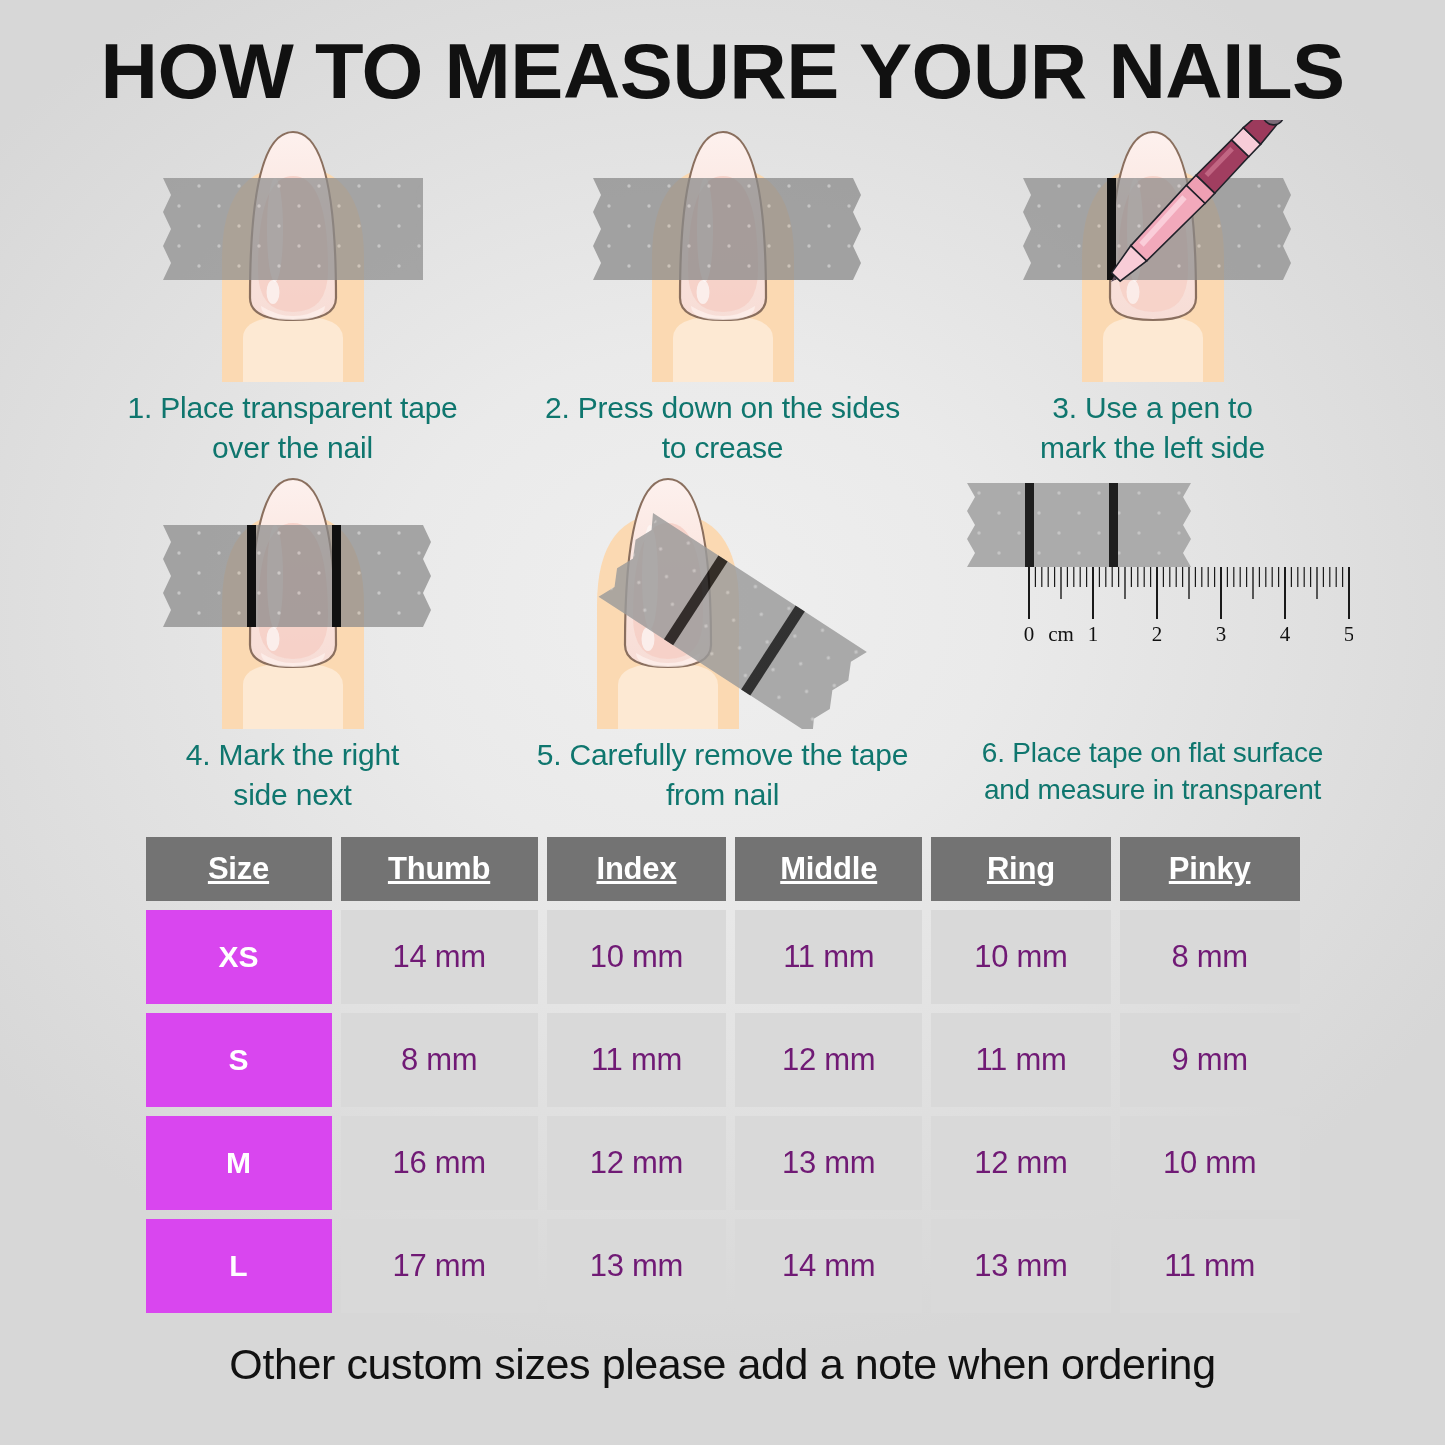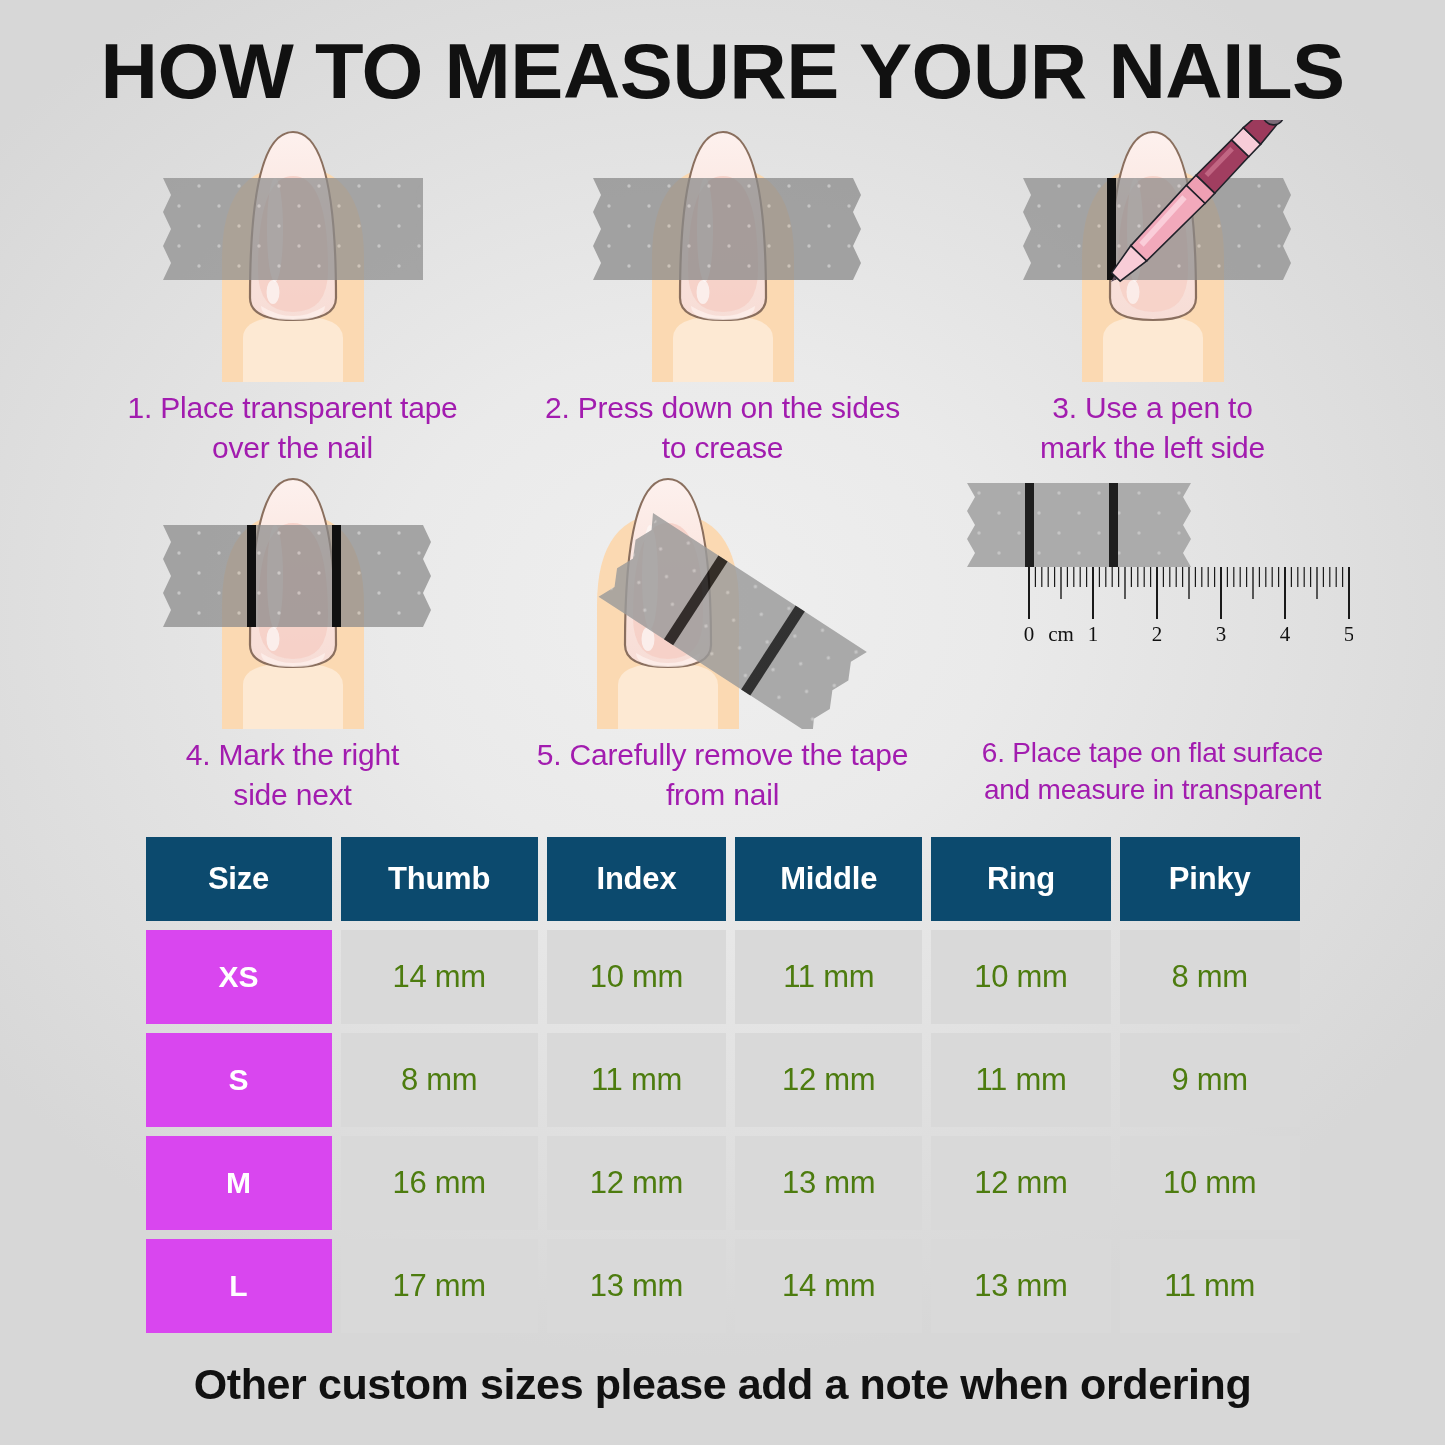--- a/index.html
+++ b/index.html
@@ -44,21 +44,21 @@
   }
   .art {
     position: relative;
     width: 400px;
     height: 262px;
   }
   .caption {
     text-align: center;
     font-size: 30px;
     line-height: 1.32;
-    color: #a21caf;
+    color: #0f766e;
     font-weight: 400;
     letter-spacing: -0.2px;
     width: 100%;
     margin-top: 6px;
   }
   .caption.wide { font-size: 28px; }
 
   
   .sizetable {
     width: 1172px;
@@ -66,47 +66,48 @@
     border-collapse: separate;
     border-spacing: 9px 9px;
   }
   .sizetable th, .sizetable td {
     text-align: center;
     vertical-align: middle;
     height: 94px;
     padding: 0;
   }
   .sizetable th {
-    background: #0c4a6e;
+    background: #737373;
     color: #ffffff;
     font-size: 31px;
     font-weight: 700;
     letter-spacing: -0.2px;
-    height: 84px;
+    height: 64px;
+    text-decoration: underline;
   }
   .sizetable td.sizecell {
     background: #d946ef;
     color: #ffffff;
     font-size: 30px;
     font-weight: 700;
   }
   .sizetable td.valcell {
     background: #d9d9d9;
-    color: #4d7c0f;
+    color: #701a75;
     font-size: 31px;
     font-weight: 400;
     letter-spacing: -0.3px;
   }
   .sizetable col.sizecol { width: 186px; }
 
   
   .footer-note {
     text-align: center;
     font-size: 43px;
-    font-weight: 700;
+    font-weight: 400;
     color: #111111;
     letter-spacing: -0.4px;
     margin-top: 18px;
     transform: scaleX(1.0);
     white-space: nowrap;
   }
 </style>
 </head>
 <body>
 

